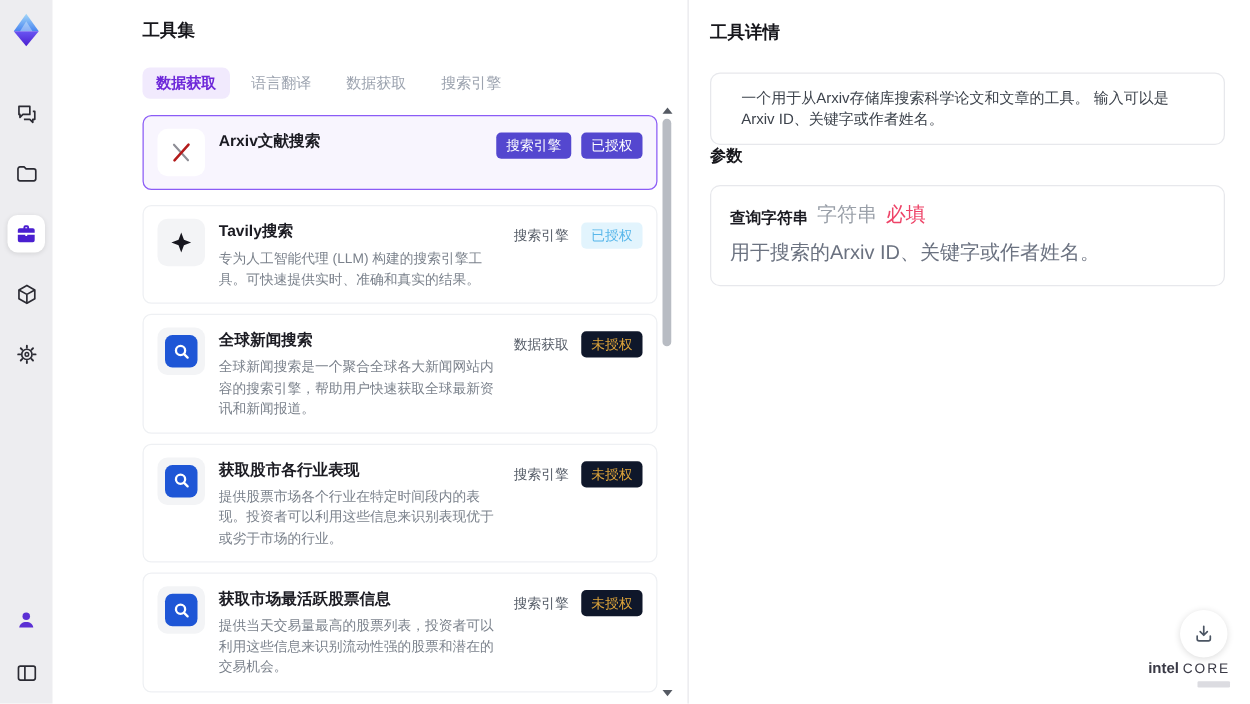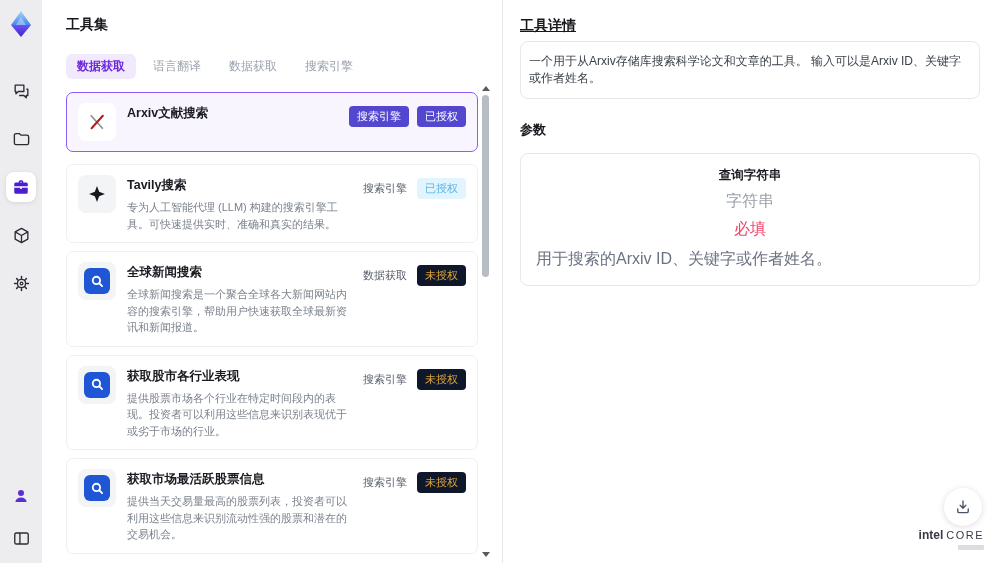--- a/index.html
+++ b/index.html
@@ -1,18 +1,18 @@
 <!DOCTYPE html>
 <html><head>
 <meta charset="utf-8">
 <style>
   * { margin:0; padding:0; box-sizing:border-box; }
   html,body { width:1000px; height:563px; overflow:hidden; }
   body { font-family:"Liberation Sans","DejaVu Sans",sans-serif; background:#fff; position:relative; }
-  .app { display:flex; width:1000px; height:563px; }
+  .app { display:flex; width:1000px; height:563px;gap:48px; }
 
   
   .rail { width:42px; background:#ededf0; display:flex; flex-direction:column; align-items:center; padding:8px 0 10px; flex-shrink:0; }
   .logo { width:32px; height:32px; margin-bottom:36px; }
   .rail-nav { display:flex; flex-direction:column; gap:18px; align-items:center; }
   .rail-btn { width:30px; height:30px; display:flex; align-items:center; justify-content:center; border-radius:8px; color:#2b2b33; cursor:pointer; }
   .rail-btn.active { background:#fff; box-shadow:0 1px 4px rgba(0,0,0,.10); color:#4a1fd0; }
   .rail-spacer { flex:1; }
   .rail-bottom { display:flex; flex-direction:column; gap:12px; align-items:center; }
 
@@ -44,25 +44,25 @@
   .scrollbar { position:absolute; right:12px; top:86px; bottom:6px; width:9px; }
   .sb-arrow-up, .sb-arrow-down { position:absolute; left:1px; width:0; height:0; border-left:4px solid transparent; border-right:4px solid transparent; }
   .sb-arrow-up { top:0; border-bottom:5px solid #555a63; }
   .sb-arrow-down { bottom:0; border-top:5px solid #555a63; }
   .sb-thumb { position:absolute; top:9px; left:1px; width:7px; height:182px; background:#b8bcc3; border-radius:4px; }
 
   .v-divider { width:1px; background:#e7e8ec; }
 
   
   .detail-pane { flex:1; position:relative; padding:17px 20px 0 17px; min-width:0; }
-  .detail-title { font-size:14px; font-weight:bold; color:#17171c; margin-bottom:6px;text-decoration:underline; }
+  .detail-title { font-size:14px; font-weight:bold; color:#17171c; margin-bottom:23px; }
   .section-h { font-size:13px; font-weight:bold; color:#17171c; margin-bottom:14px; }
-  .intro-box { border:1px solid #e7e8ec; border-radius:8px; padding:11px 8px; font-size:12px; color:#3c424b; margin-bottom:22px; }
+  .intro-box { border:1px solid #e7e8ec; border-radius:8px; padding:11px 24px; font-size:12px; color:#3c424b; }
   .param-card { border:1px solid #e7e8ec; border-radius:8px; padding:13px 15px 15px; }
-  .param-head { display:flex; align-items:center; gap:7px; margin-bottom:9px;flex-direction:column; }
+  .param-head { display:flex; align-items:flex-end; gap:7px; margin-bottom:9px; }
   .param-name { font-size:12.5px; font-weight:bold; color:#1b1b22; }
   .param-type { font-size:16px; color:#9aa0a9; }
   .param-req { font-size:16px; color:#ee4468; }
   .param-desc { font-size:16px; color:#6b7280; }
 
   
   .fab { position:absolute; right:18px; bottom:37px; width:38px; height:38px; border-radius:50%; background:#fff; box-shadow:0 1px 6px rgba(0,0,0,.14); display:flex; align-items:center; justify-content:center; cursor:pointer; }
   .brand { position:absolute; right:16px; bottom:13px; text-align:right; line-height:1; }
   .brand-row { font-size:12px; color:#3a3a46; }
   .brand-intel { font-weight:bold; }

